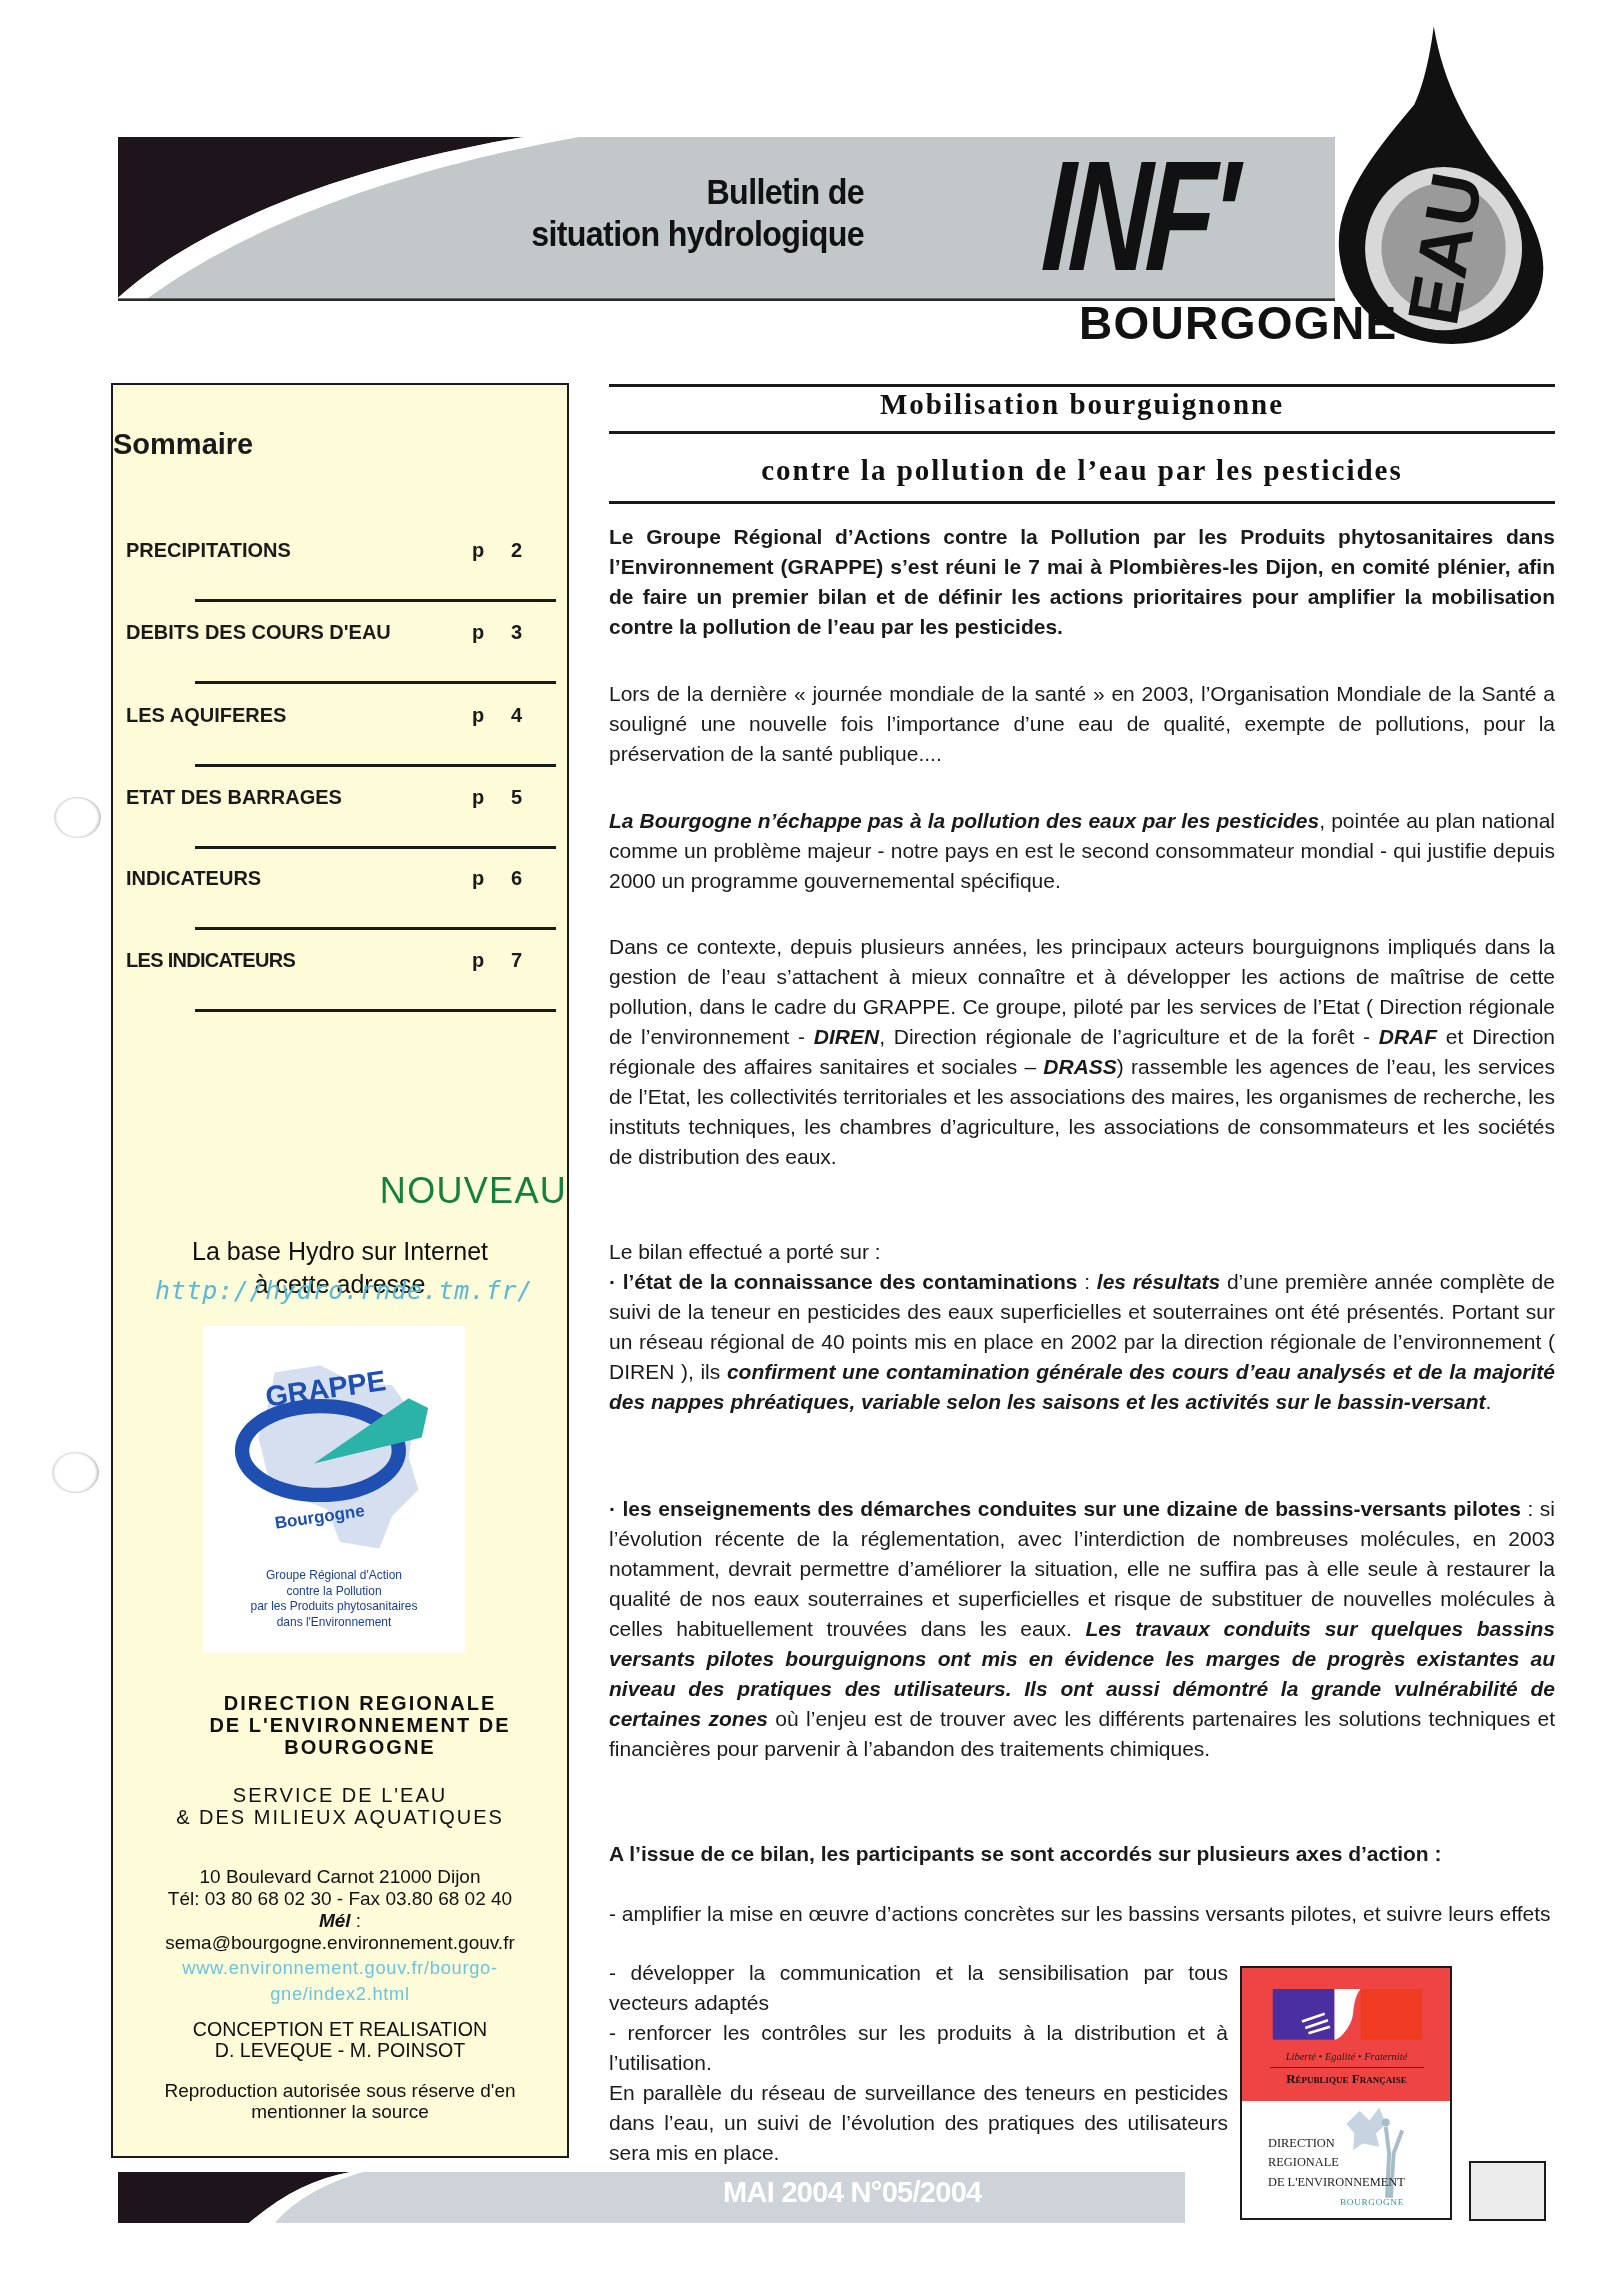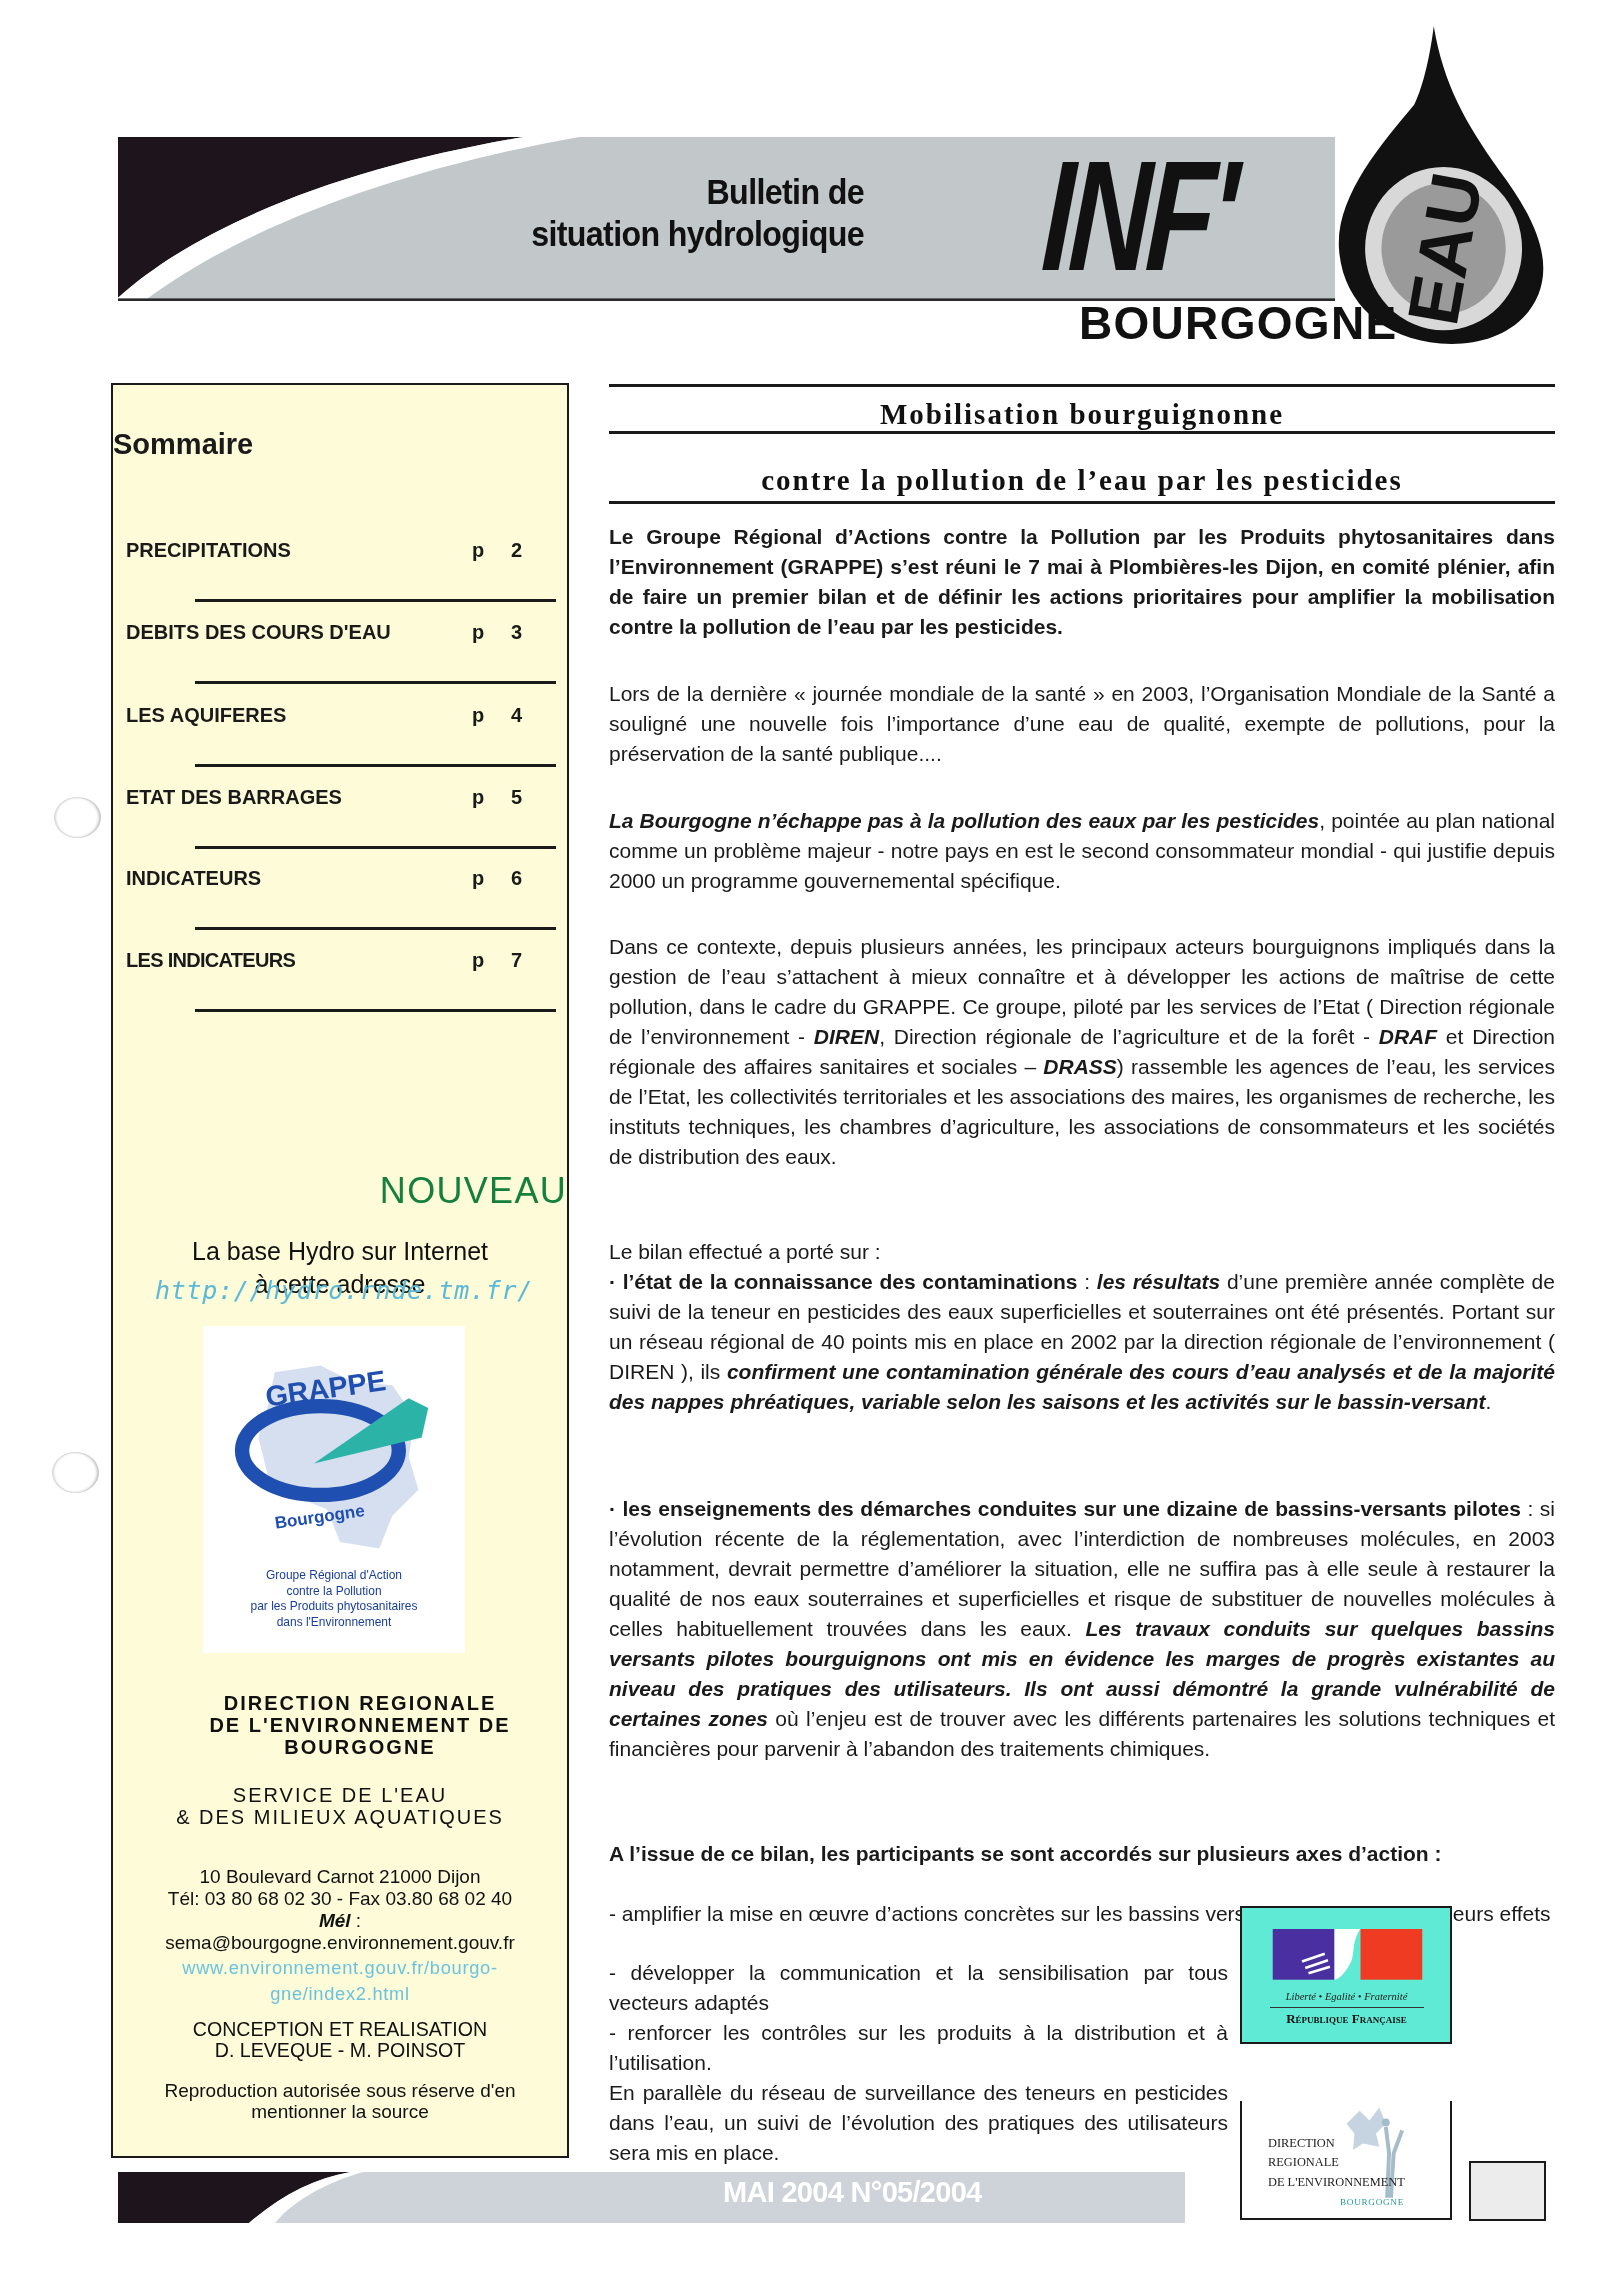--- a/index.html
+++ b/index.html
@@ -38,30 +38,30 @@
   #mel-label { top:1525px; font-weight:bold; font-style:italic; font-size:19px; line-height:22px; }
   #email { top:1547px; font-size:19px; line-height:22px; }
   #website { top:1570px; font-size:18.3px; line-height:26px; color:#6ac3df; letter-spacing:0.7px; }
   #credits { top:1634px; font-size:19.6px; line-height:21px; }
   #repro { top:1695px; font-size:19px; line-height:21px; }
 
   
   #main { left:609px; top:383px; width:946px; }
   .rule { position:absolute; left:0; width:946px; height:2.6px; background:#1a1a1a; }
   .headline { position:absolute; left:0; width:946px; text-align:center; font-family:"Liberation Serif", serif;
-              font-weight:bold; font-size:29px; letter-spacing:2px; color:#111;margin-top:10px; }
+              font-weight:bold; font-size:29px; letter-spacing:2px; color:#111; }
   .para { position:absolute; left:0; width:946px; font-size:21px; line-height:30px; text-align:justify; color:#1a1a1a; }
   .para .bi { font-weight:bold; font-style:italic; }
 
   
   #footer-band { left:118px; top:2172px; width:1067px; height:51px; }
   #issue-label { left:723px; top:2176px; font-weight:bold; font-size:29px; color:#ffffff; letter-spacing:-0.7px; }
 
   
-  #rf-box { left:1240px; top:1906px; width:208px; height:134px; border:2.6px solid #1a1a1a; background:#5eead4; }
+  #rf-box { left:1240px; top:1966px; width:208px; height:134px; border:2.6px solid #1a1a1a; background:#ef4444; }
   #diren-box { left:1240px; top:2101px; width:208px; height:117px; border:2.6px solid #1a1a1a; border-top:none; background:#fff; }
   #grey-box { left:1469px; top:2161px; width:73px; height:56px; border:2px solid #1a1a1a; background:#ececec; }
   .rf-motto { position:absolute; left:26px; top:83px; width:157px; text-align:center; font-family:"Liberation Serif", serif; font-style:italic; font-size:10.5px; color:#222; }
   .rf-line { position:absolute; left:27.5px; top:99px; width:154px; height:1.3px; background:#333; }
   .rf-name { position:absolute; left:26px; top:103px; width:157px; text-align:center; font-family:"Liberation Serif", serif; font-weight:bold; font-size:13px; font-variant:small-caps; color:#111; }
   .diren-txt { position:absolute; left:26px; font-family:"Liberation Serif", serif; font-size:12.4px; line-height:19.6px; color:#222; }
 
   
   .punch { position:absolute; width:47px; height:41px; border-radius:50%; background:#fff;
            box-shadow: inset -2px 0 2.6px rgba(0,0,0,0.25), inset 2px 0 2px rgba(0,0,0,0.15); }

